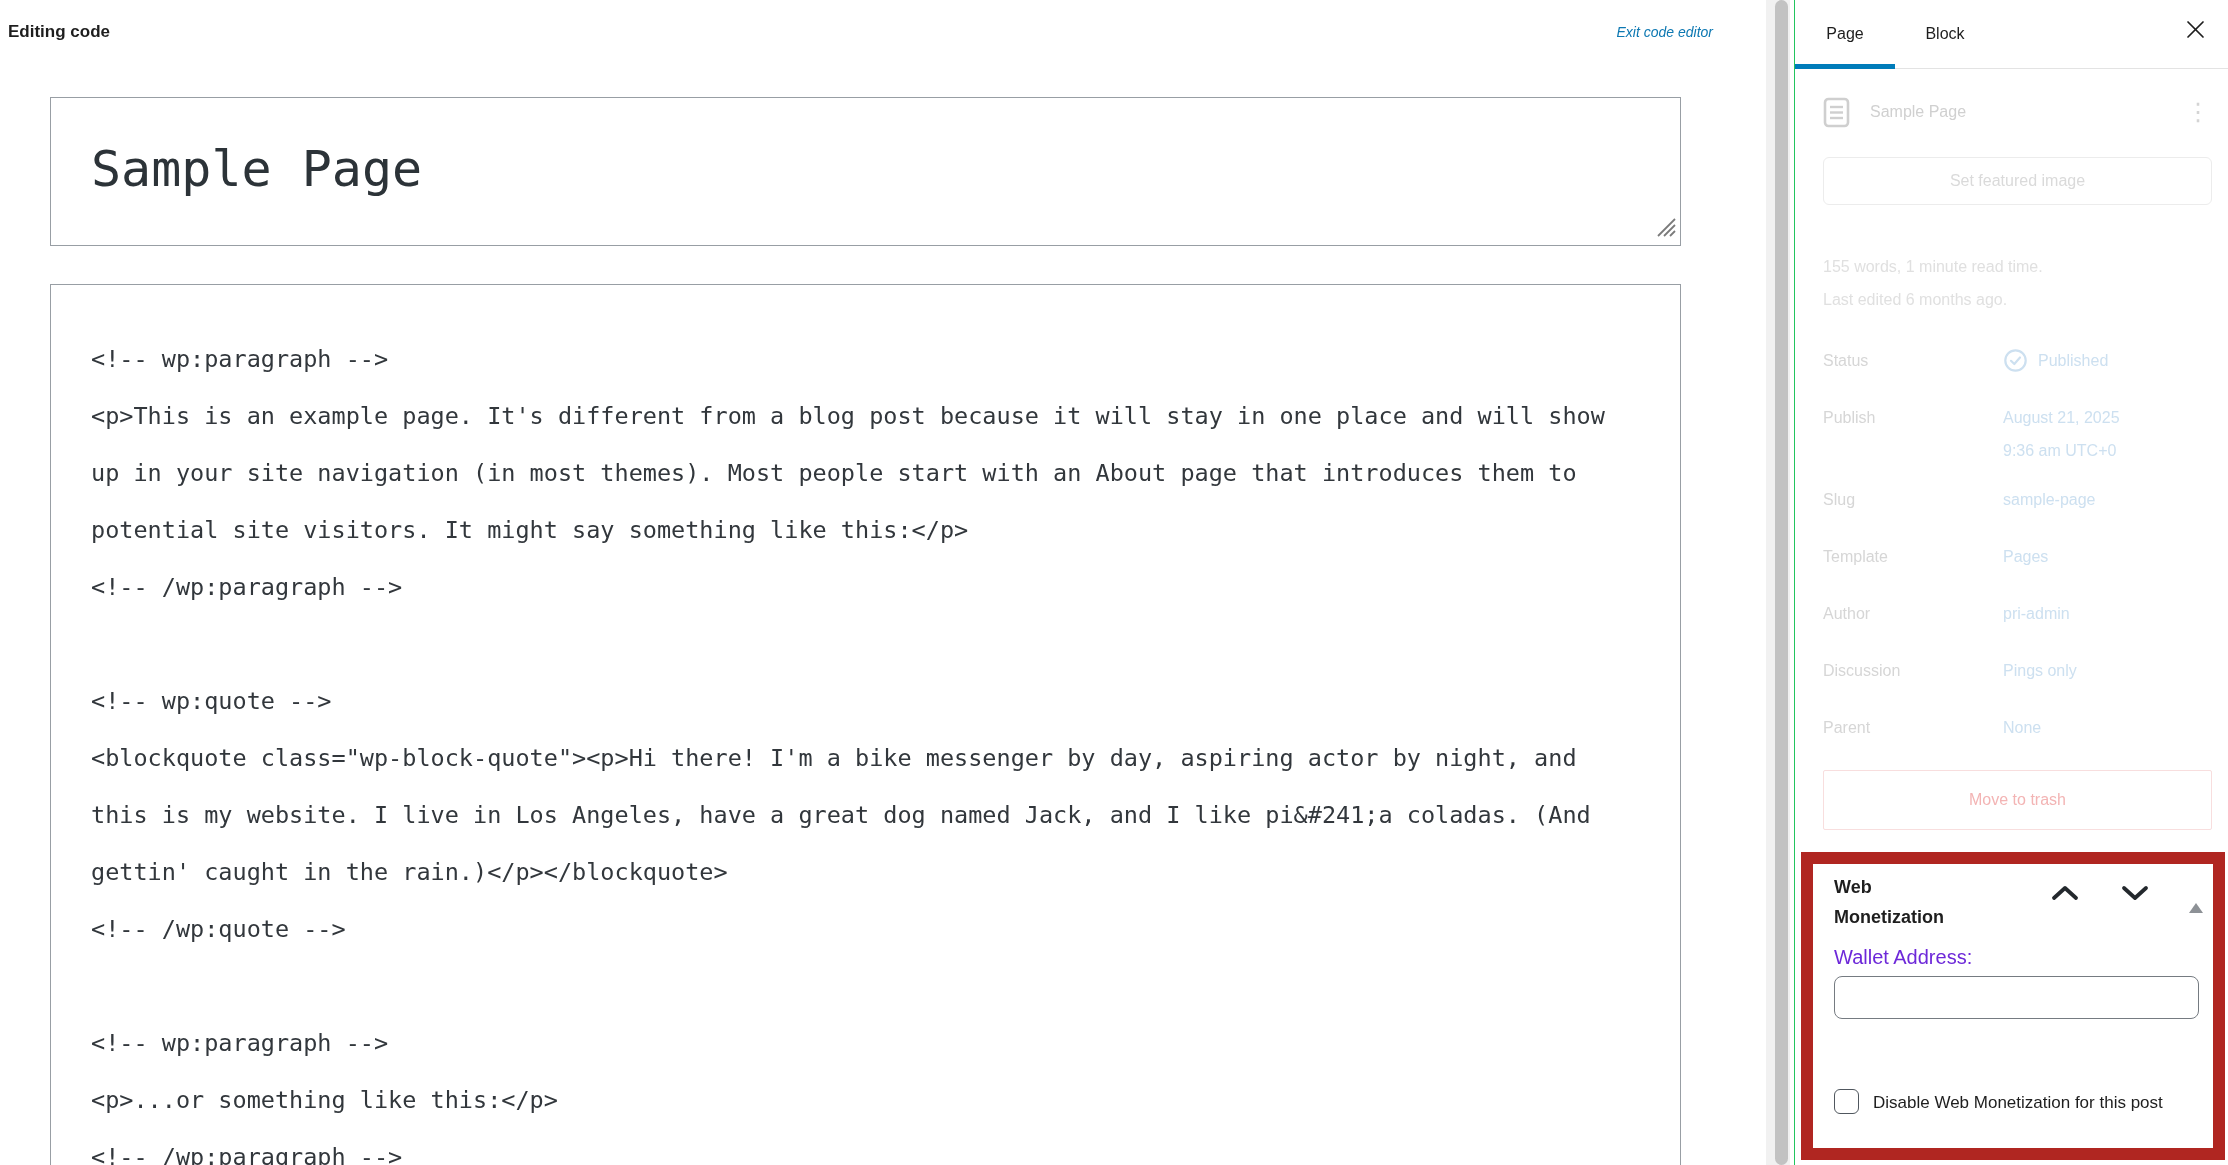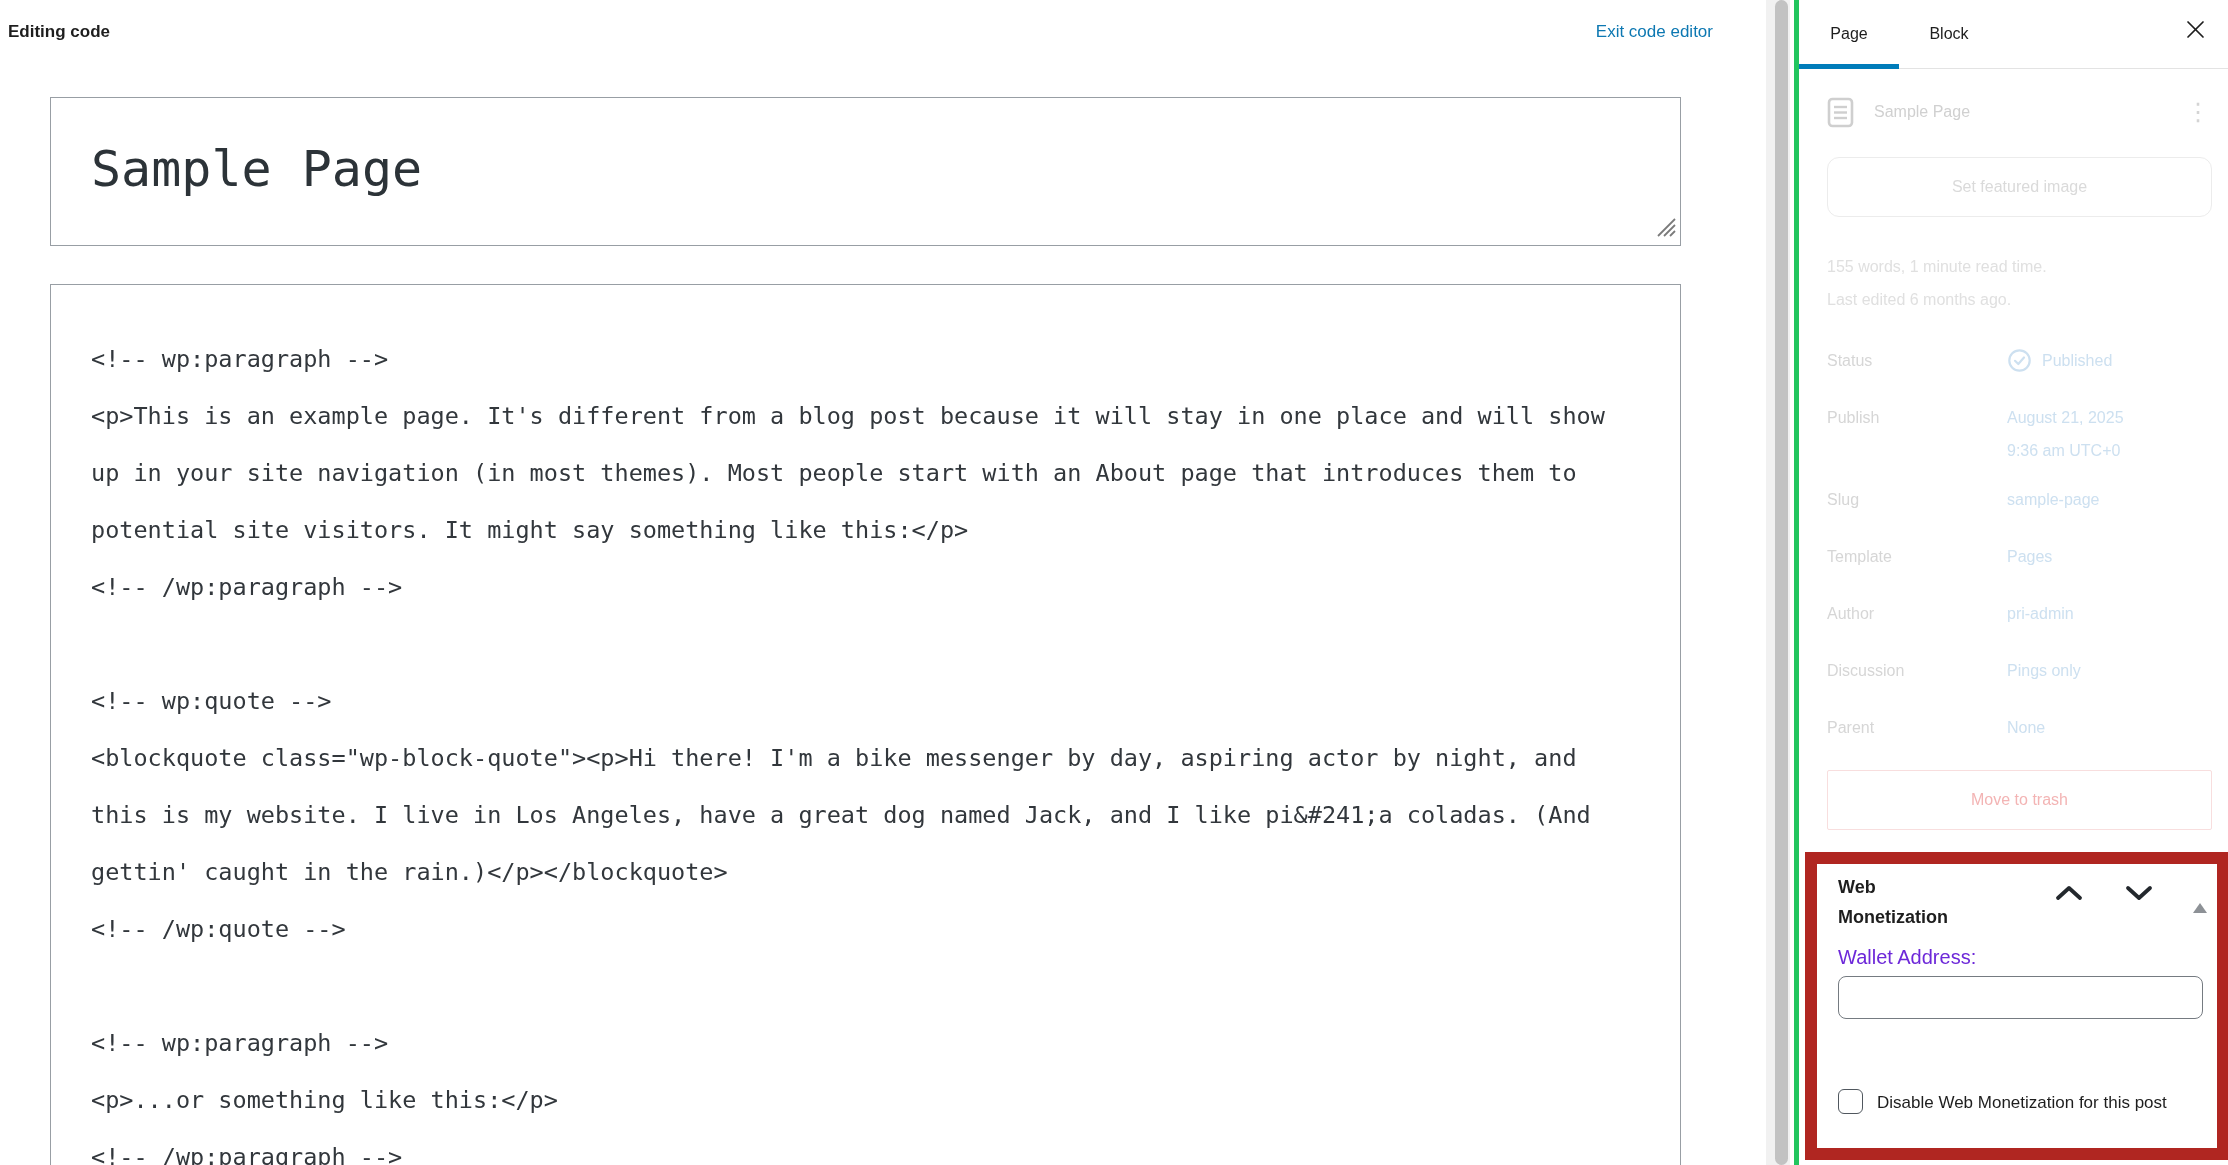--- a/index.html
+++ b/index.html
@@ -3,60 +3,60 @@
 <meta charset="utf-8">
 <style>
   html,body{margin:0;padding:0;background:#fff;overflow:hidden;}
   .app{position:relative;width:2228px;height:1165px;background:#fff;
        font-family:"Liberation Sans",sans-serif;color:#1e1e1e;}
 
   
   .main-header{position:absolute;left:8px;top:22px;width:1705px;
                display:flex;justify-content:space-between;align-items:center;}
   .mode-label{font-size:17px;font-weight:700;color:#1e1e1e;}
-  .exit-link{font-size:17px;color:#0d78b2;cursor:pointer;text-decoration:none;}
+  .exit-link{font-size:14px;color:#0d78b2;cursor:pointer;text-decoration:none;font-style:italic;}
 
   .title-box{position:absolute;left:50px;top:97px;width:1631px;height:149px;
              border:1px solid #989ea4;box-sizing:border-box;background:#fff;}
   .title-text{padding:40px 40px 0 40px;font-family:"DejaVu Sans Mono",monospace;
               font-size:50px;line-height:62px;color:#2c3338;white-space:pre;}
   .resize-handle{position:absolute;right:3px;bottom:3px;}
 
   .code-box{position:absolute;left:50px;top:284px;width:1631px;height:920px;
             border:1px solid #989ea4;box-sizing:border-box;background:#fff;}
   .code-text{padding:46px 50px 0 40px;font-family:"DejaVu Sans Mono",monospace;
              font-size:23.5px;line-height:57px;color:#32373c;white-space:pre-wrap;
              word-break:normal;overflow-wrap:break-word;}
 
   
   .scrollbar{position:absolute;left:1766px;top:0;width:24px;height:1165px;background:#f1f1f1;}
   .scroll-thumb{position:absolute;left:9px;top:0;width:13px;height:1165px;
                 background:#c2c2c2;border-radius:7px;}
 
   
   .sidebar{position:absolute;left:1794px;top:0;width:434px;height:1165px;
-           background:#fff;border-left:5px solid #22c55e;box-sizing:border-box;}
+           background:#fff;border-left:1px solid #22c55e;box-sizing:border-box;}
   .tabs{position:absolute;left:0;top:0;width:100%;height:69px;
         border-bottom:1px solid #e3e3e3;display:flex;box-sizing:border-box;}
   .tab{width:100px;height:68px;display:flex;align-items:center;justify-content:center;
        font-size:16px;color:#1e1e1e;position:relative;cursor:pointer;}
   .tab.active{font-weight:500;}
   .tab.active::after{content:"";position:absolute;left:0;right:0;bottom:-1px;height:5px;background:#007cba;}
   .close-btn{position:absolute;right:22px;top:20px;width:22px;height:22px;
              display:flex;align-items:center;justify-content:center;cursor:pointer;background:none;border:none;padding:0;}
 
   .doc-row{position:absolute;left:28px;right:16px;top:92px;height:40px;
            display:flex;align-items:center;}
   .doc-icon{flex:0 0 auto;margin-right:20px;display:flex;}
   .doc-title{flex:1;font-size:16px;color:#d0d0d0;}
   .kebab{flex:0 0 auto;font-size:24px;line-height:20px;color:#d4d4d4;letter-spacing:0;
          cursor:pointer;background:none;border:none;padding:0 2px;}
 
-  .featured-btn{position:absolute;left:28px;right:16px;top:157px;height:60px;
-                border:1px solid #ececec;border-radius:12px;background:#fff;
+  .featured-btn{position:absolute;left:28px;right:16px;top:157px;height:48px;
+                border:1px solid #ececec;border-radius:6px;background:#fff;
                 font-size:16px;color:#dadada;cursor:pointer;
                 font-family:"Liberation Sans",sans-serif;}
   .stats{position:absolute;left:28px;right:16px;top:250px;font-size:16px;
          line-height:33px;color:#e0e0e0;}
 
   .fields{position:absolute;left:28px;right:16px;top:344px;}
   .field-row{display:flex;margin-bottom:24px;min-height:33px;align-items:flex-start;}
   .field-row.publish{margin-bottom:16px;}
   .field-label{width:180px;flex:0 0 auto;font-size:16px;line-height:33px;color:#d6d6d6;}
   .field-value{flex:1;font-size:16px;line-height:33px;color:#cde0f0;white-space:pre-line;

